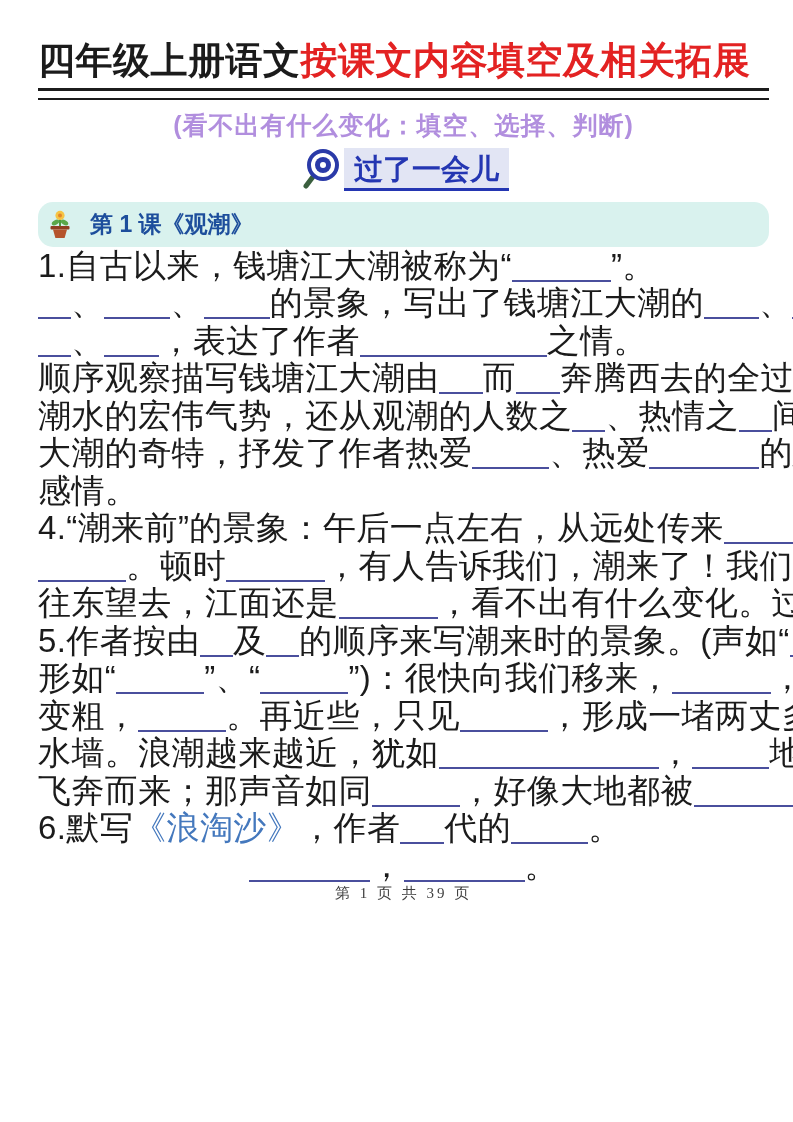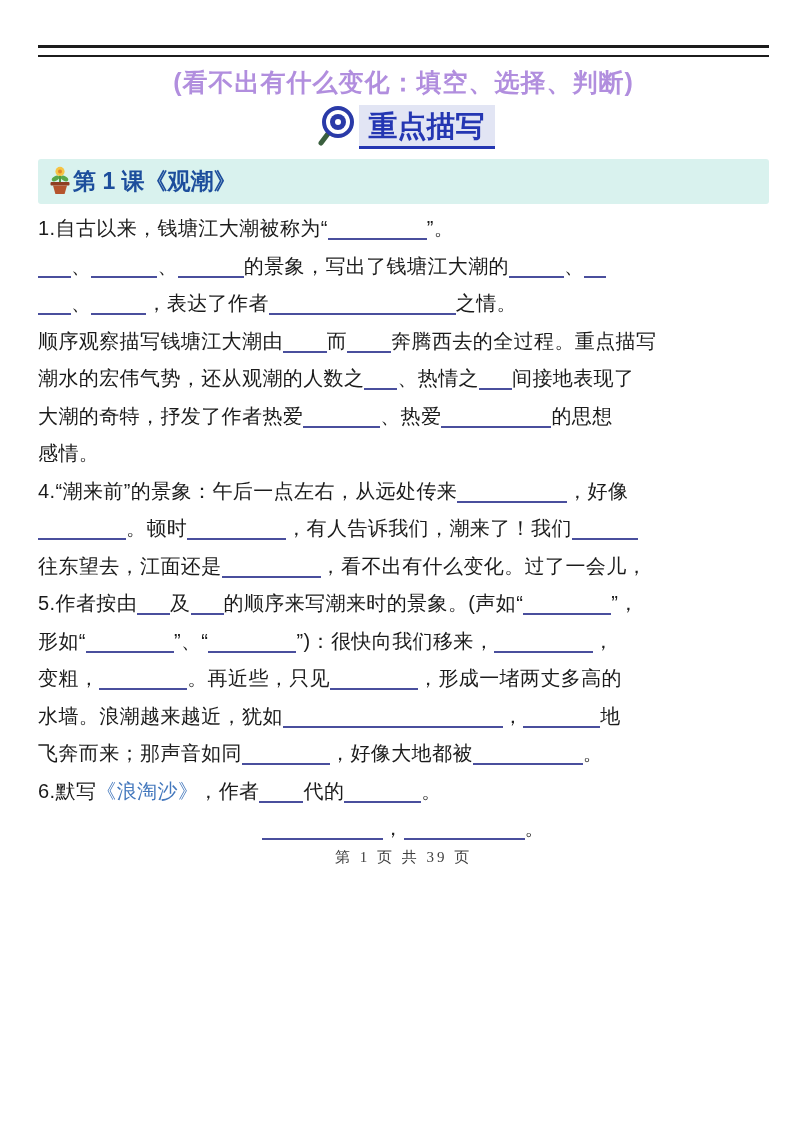--- a/index.html
+++ b/index.html
@@ -51,30 +51,31 @@
     font-size:29px;
     font-weight:700;
     padding:3px 10px 1px 10px;
     border-bottom:3px solid var(--unit_blue,#2436b2);
     line-height:1.25;
   }
   
   .section-bar{
     margin-top:9px;
     background:var(--section_bg,#d9f2ee);
-    border-radius:3px;
+    border-radius:15px;
     display:flex;
-    gap:0;
+    align-items:center;
+    gap:17px;
     padding:7px 9px;
     font-size:23px;
     font-weight:700;
     color:var(--section_text,#1d4e9c);
   }
   
-  .questions{margin-top:6px;font-size:20px;font-weight:500;}
+  .questions{font-size:33px;font-weight:500;}
   .line{
     height:37.5px;
     line-height:37.5px;
     white-space:nowrap;
     letter-spacing:0.4px;
   }
   .blank{
     display:inline-block;
     height:24px;
     border-bottom:2px solid var(--blank_line,#4a4f9d);
@@ -89,33 +90,34 @@
     font-size:15px;
     letter-spacing:3px;
     color:#3f3f3f;
   }
 </style>
 </head>
 <body>
 
 <div class="page">
 
+  <h1 class="main-title"><span class="t-black">四年级上册语文</span><span class="t-red">按课文内容填空及相关拓展</span></h1>
 
   <div class="title-rule"></div>
 
   <div class="subtitle">(看不出有什么变化：填空、选择、判断)</div>
 
   <div class="unit-row">
     <svg class="unit-icon" width="44" height="46" viewBox="0 0 44 46">
       <line x1="8" y1="39" x2="17" y2="27" stroke="#3a5f3e" stroke-width="5" stroke-linecap="round"></line>
       <circle cx="25" cy="18" r="14" fill="#ffffff" stroke="#2a3aa8" stroke-width="4"></circle>
       <circle cx="25" cy="18" r="8" fill="#2a3aa8"></circle>
       <circle cx="25" cy="18" r="3" fill="#ffffff"></circle>
     </svg>
-    <span class="unit-label">重点描写</span>
+    <span class="unit-label">过了一会儿</span>
   </div>
 
   <div class="section-bar">
     <svg width="26" height="29" viewBox="0 0 26 29">
       <path d="M13 9 L13 17" stroke="#4c9a3f" stroke-width="2"></path>
       <ellipse cx="8.5" cy="12.5" rx="4" ry="2.4" fill="#5aa84a" transform="rotate(-28 8.5 12.5)"></ellipse>
       <ellipse cx="17.5" cy="12.5" rx="4" ry="2.4" fill="#5aa84a" transform="rotate(28 17.5 12.5)"></ellipse>
       <circle cx="13" cy="5.4" r="4.6" fill="#f6c445"></circle>
       <circle cx="13" cy="5.4" r="2" fill="#e2862a"></circle>
       <rect x="3.5" y="16" width="19" height="3.4" rx="1" fill="#8f3f22"></rect>

